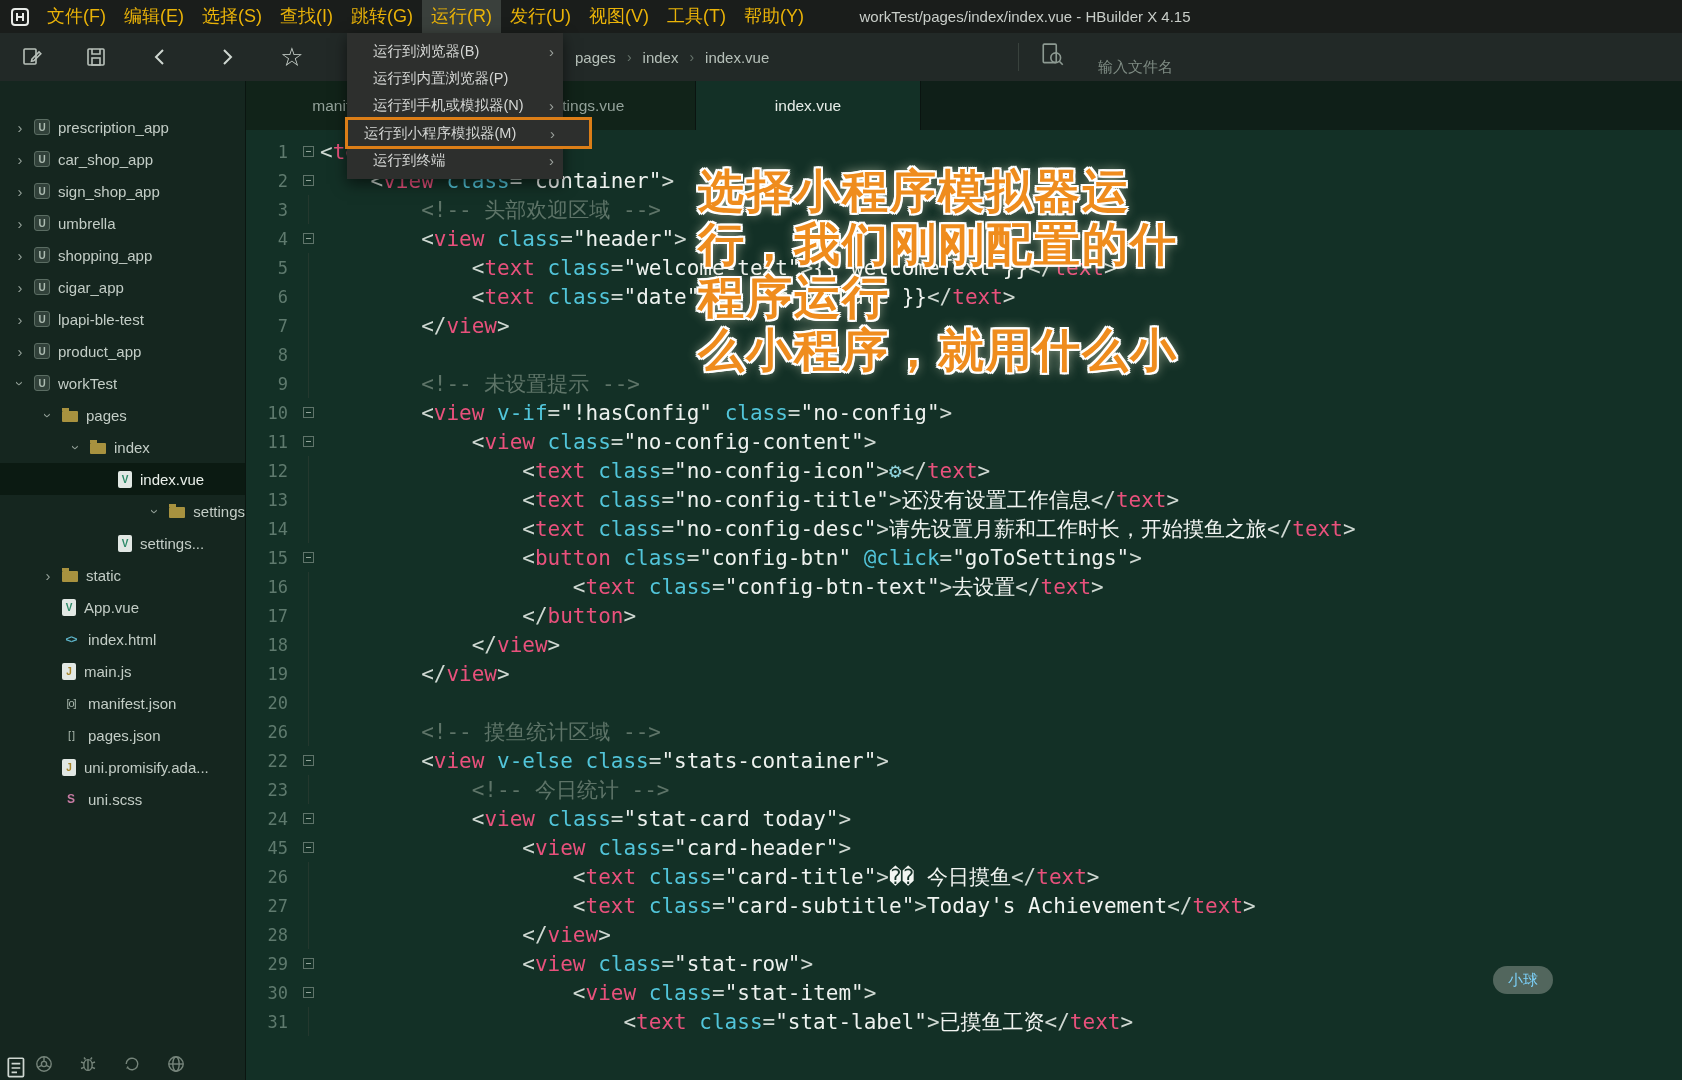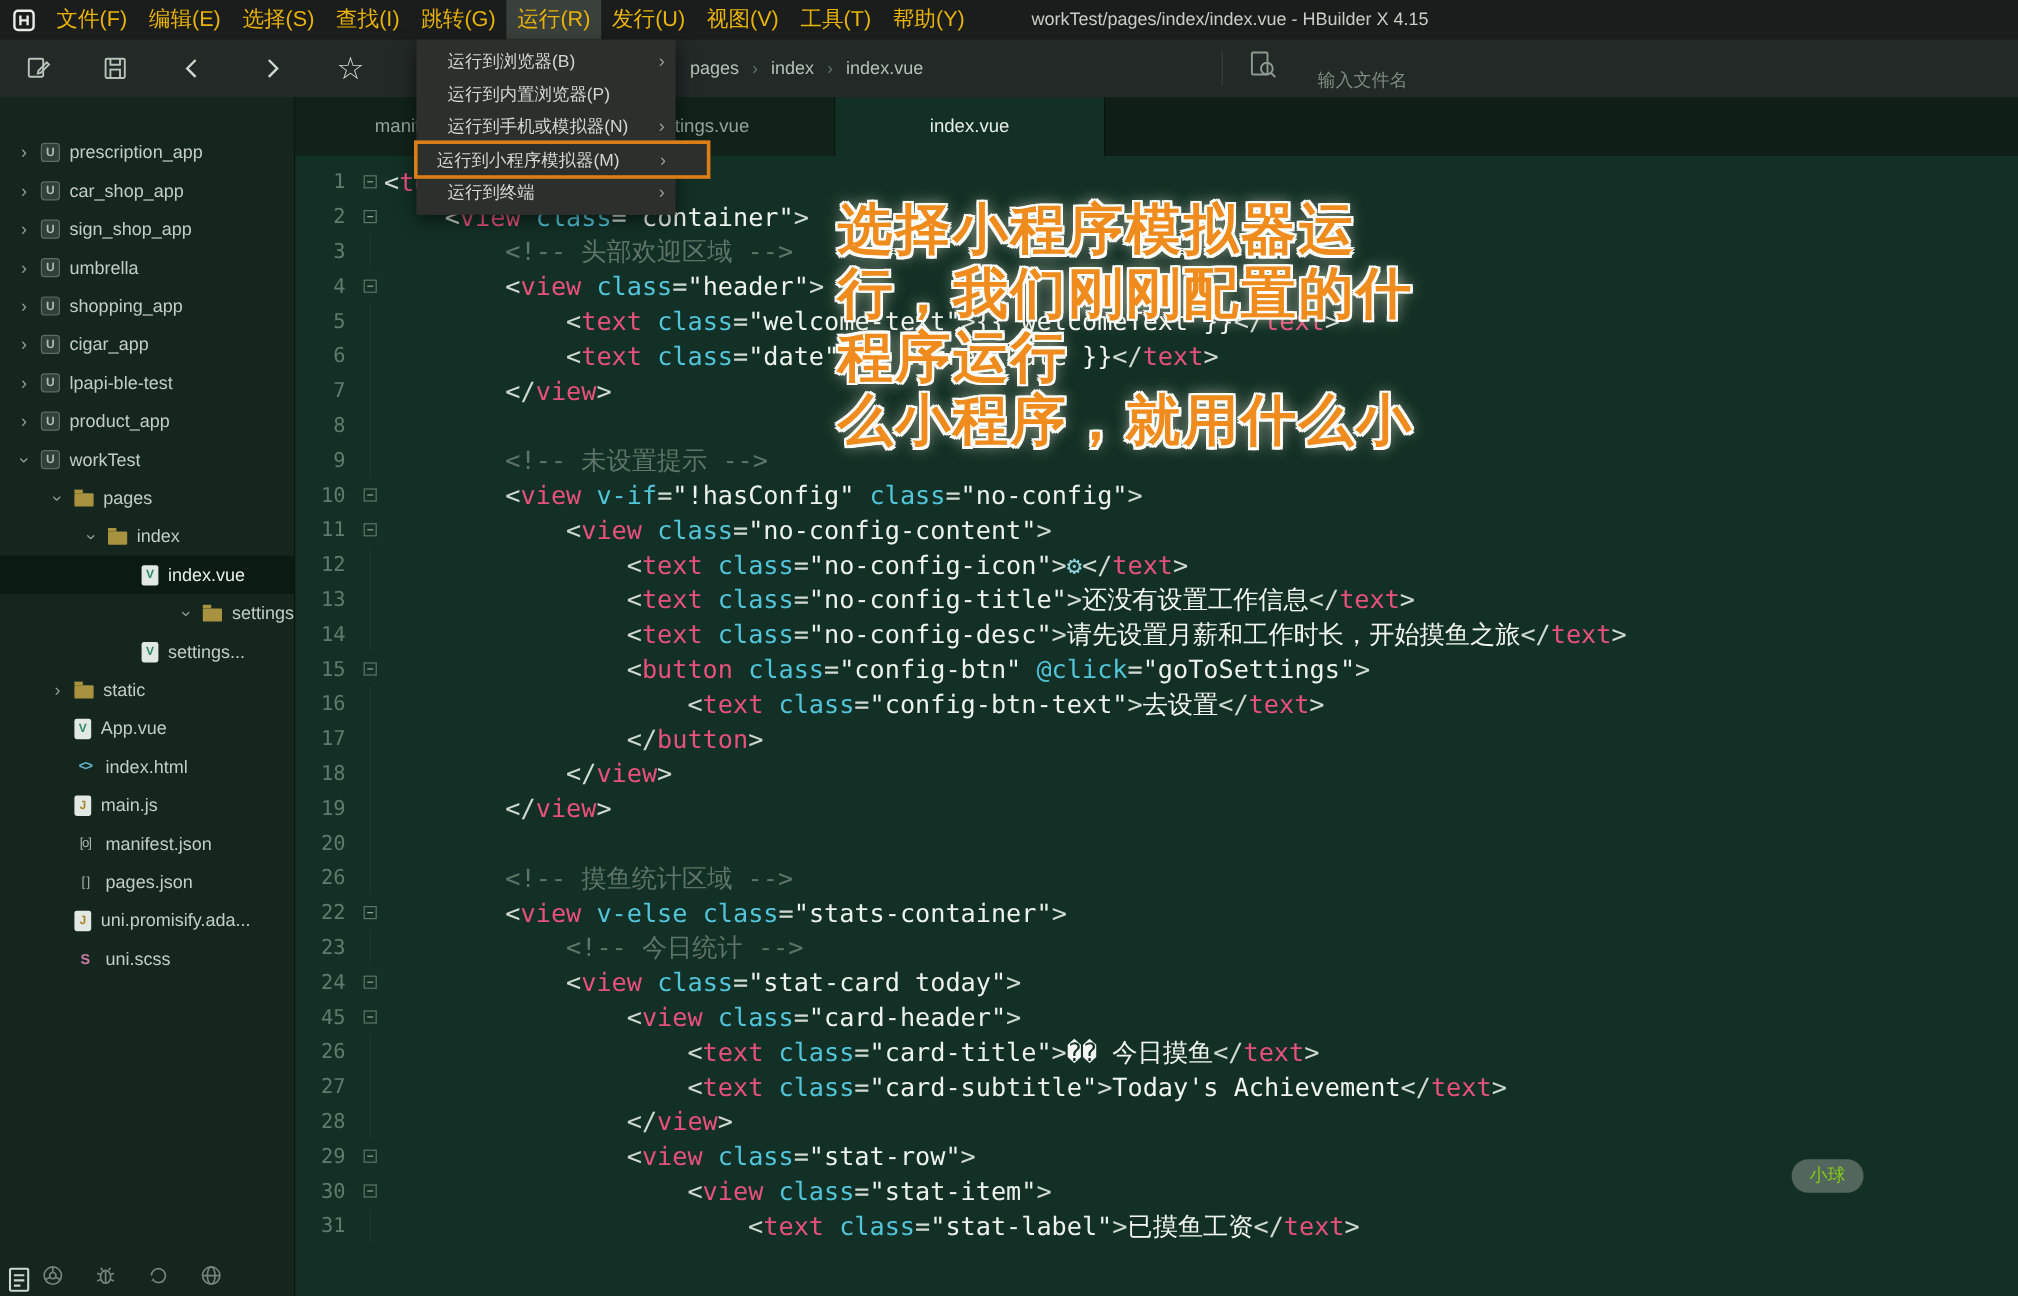--- a/index.html
+++ b/index.html
@@ -71,21 +71,21 @@
 .dd-item{position:relative;height:27px;display:flex;align-items:center;padding-left:26px;font-size:14.5px;color:#d4d6d4}
 .dd-arrow{position:absolute;right:9px;color:#9ba19c;font-size:15px}
 .dd-item.hl{border:3px solid var(--hl);width:247px;height:32px;margin:-2px 0 -2px -2px;background:var(--bg-menu);z-index:2;padding-left:16px}
 .dd-item.hl .dd-arrow{right:34px}
 
 
 .overlay{position:absolute;left:698px;top:165px;z-index:30;font-weight:bold;font-size:46px;line-height:53px;letter-spacing:2px;color:var(--ovr);white-space:nowrap;
  text-shadow:-2px -2px 0 #fff,2px -2px 0 #fff,-2px 2px 0 #fff,2px 2px 0 #fff,-2px 0 0 #fff,2px 0 0 #fff,0 -2px 0 #fff,0 2px 0 #fff,0 0 12px rgba(255,250,220,.85)}
 
 
-.badge{position:absolute;left:1493px;top:966px;height:28px;line-height:28px;padding:0 15px;border-radius:14px;background:rgba(145,155,148,.5);color:#84cc16;font-size:15px;z-index:35}
+.badge{position:absolute;left:1493px;top:966px;height:28px;line-height:28px;padding:0 15px;border-radius:14px;background:rgba(145,155,148,.5);color:#7dd3fc;font-size:15px;z-index:35}
 .statusicons{position:absolute;left:34px;bottom:2px;display:flex;gap:24px;z-index:22;align-items:center}
 .corner-icon{position:absolute;left:4px;bottom:-5px;z-index:22}
 </style>
 </head>
 <body>
 
 <div class="titlebar">
   <span class="logo">
     <svg width="20" height="20" viewBox="0 0 20 20" fill="none">
       <rect x="2" y="2" width="16" height="16" rx="3" stroke="#e8ebe8" stroke-width="2"></rect>

